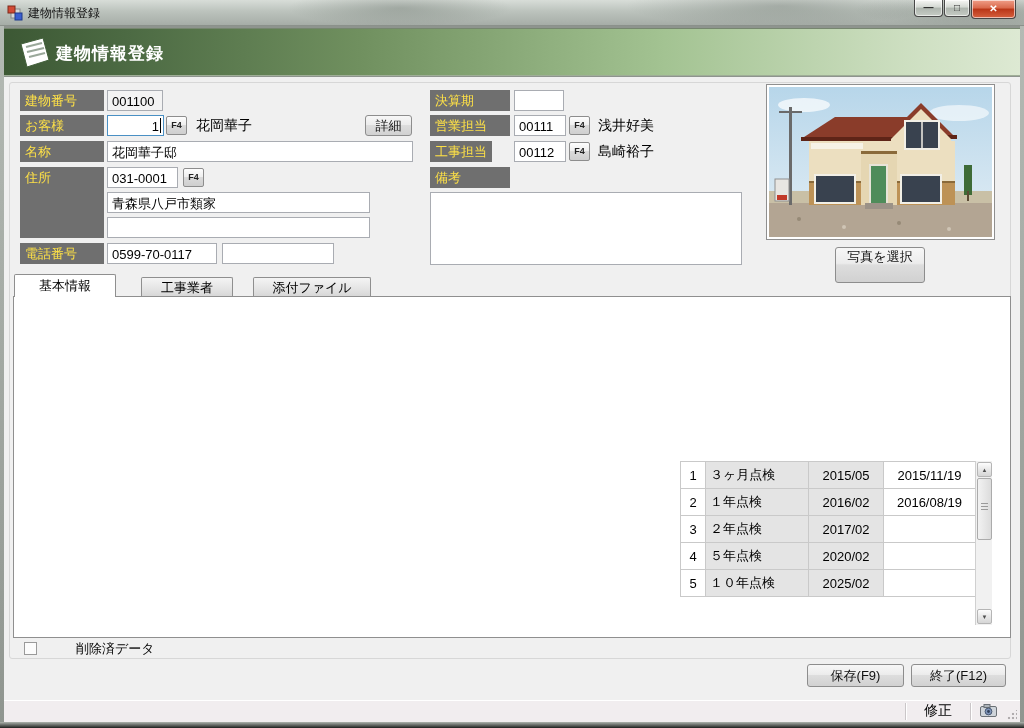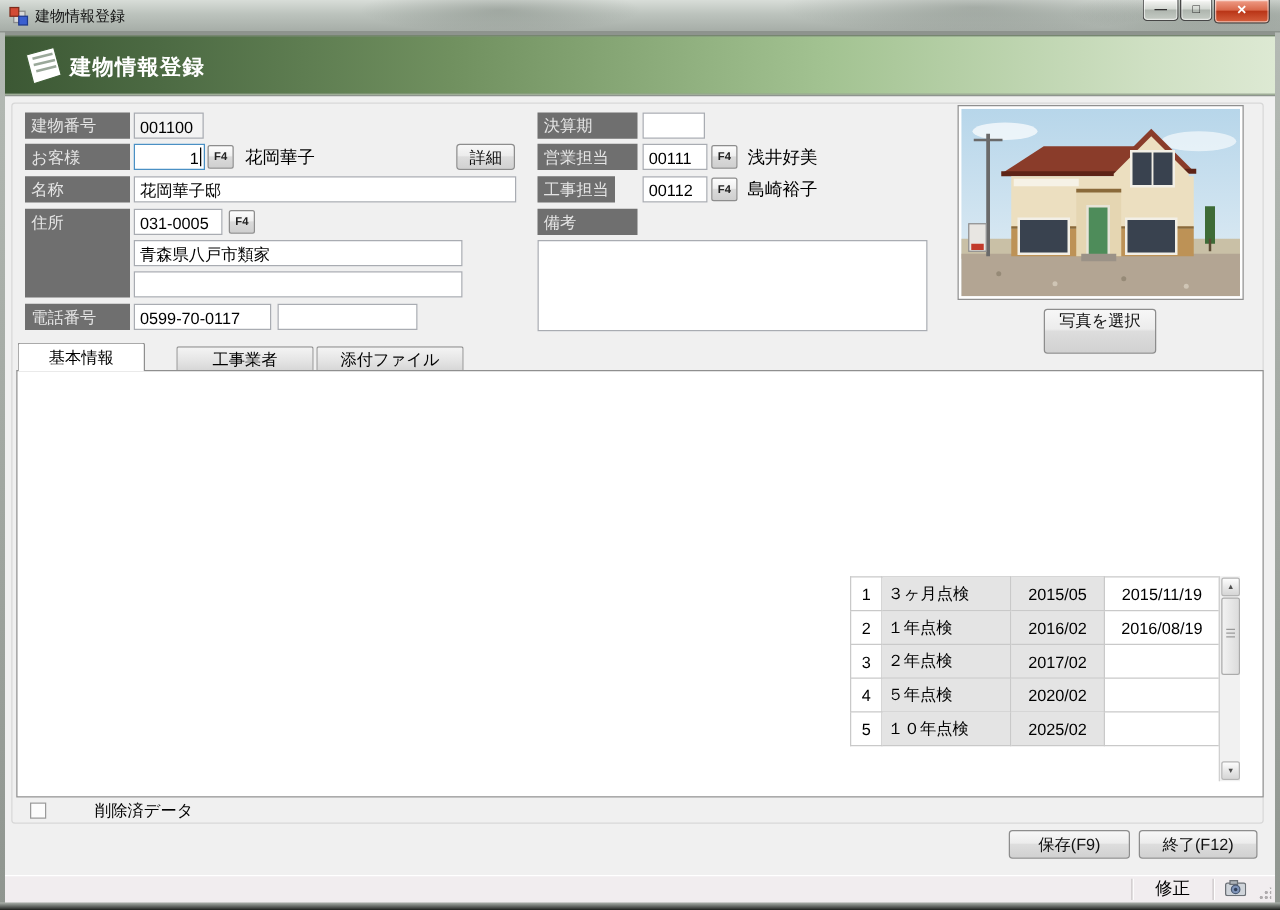--- a/index.html
+++ b/index.html
@@ -30,21 +30,21 @@
     background:linear-gradient(90deg,#3c5834 0%,#4c6a43 12%,#70905f 35%,#a3c392 65%,#cfe0c3 90%,#dde9d3 100%);
     border-top:1px solid #76866f; border-bottom:1px solid #9fae97; }
   .greenbar .ttl { position:absolute; left:52px; top:13px; color:#fff; font-size:17px; font-weight:bold; letter-spacing:1px; }
 
   .client { position:absolute; left:4px; top:77px; width:1016px; height:623px; background:#f0f0f0; }
   .grouppanel { position:absolute; left:5px; top:5px; width:1002px; height:577px;
     border:1px solid #d7d7d7; border-radius:3px; }
 
   
   .lbl,.input,.combo,.btn,.f4,.sech,.freetext,.ta { position:absolute; }
-  .lbl { background:#6f6f6f; color:#e5e5e5; font-size:13px; line-height:21px; padding-left:5px; height:21px; overflow:hidden; white-space:nowrap; }
+  .lbl { background:#6f6f6f; color:#fde047; font-size:13px; line-height:21px; padding-left:5px; height:21px; overflow:hidden; white-space:nowrap; }
   .input { background:#fff; border:1px solid #a9acb2; font-size:13px; line-height:19px; padding:1px 4px; height:21px; white-space:nowrap; overflow:hidden; color:#000; }
   .ro { background:#f3f3f3; }
   .num { text-align:right; }
   .focusfld { border:1px solid #4a90c4; }
   .caret { position:absolute; width:1px; height:15px; background:#000; }
   .combo { background:#fff; border:1px solid #a9acb2; font-size:13px; line-height:19px; padding:0 4px; height:21px; white-space:nowrap; overflow:hidden; }
   .combo::after { content:"▼"; position:absolute; right:5px; top:6px; font-size:7px; color:#3c3c3c; }
   .f4 { background:linear-gradient(#fdfdfd,#efefef 45%,#dadada 50%,#cfcfcf); border:1px solid #8d8d8d; border-radius:2px;
     font-size:9px; font-weight:bold; color:#222; text-align:center; line-height:17px; width:21px; height:19px; }
   .btn { background:linear-gradient(#f7f7f7,#ececec 45%,#dddddd 50%,#d1d1d1); border:1px solid #8d8d8d; border-radius:3px;
@@ -129,21 +129,21 @@
 <div class="input num focusfld" style="left:107px;top:115px;width:57px;">1</div>
 <div class="caret" style="left:160px;top:118px;"></div>
 <div class="f4" style="left:166px;top:116px;">F4</div>
 <div class="freetext" style="left:196px;top:117px;">花岡華子</div>
 <div class="btn" style="left:365px;top:115px;width:47px;height:21px;line-height:19px;">詳細</div>
 
 <div class="lbl" style="left:20px;top:141px;width:84px;">名称</div>
 <div class="input" style="left:107px;top:141px;width:306px;">花岡華子邸</div>
 
 <div class="lbl" style="left:20px;top:167px;width:84px;height:71px;">住所</div>
-<div class="input" style="left:107px;top:167px;width:71px;">031-0005</div>
+<div class="input" style="left:107px;top:167px;width:71px;">031-0001</div>
 <div class="f4" style="left:183px;top:168px;">F4</div>
 <div class="input" style="left:107px;top:192px;width:263px;">青森県八戸市類家</div>
 <div class="input" style="left:107px;top:217px;width:263px;"></div>
 
 <div class="lbl" style="left:20px;top:243px;width:84px;">電話番号</div>
 <div class="input" style="left:107px;top:243px;width:110px;">0599-70-0117</div>
 <div class="input" style="left:222px;top:243px;width:112px;"></div>
 
 <div class="lbl" style="left:430px;top:90px;width:80px;">決算期</div>
 <div class="input" style="left:514px;top:90px;width:50px;"></div>
@@ -199,21 +199,21 @@
     <rect x="92" y="64" width="36" height="3" fill="#8a6a3a"></rect>
     <rect x="101" y="78" width="17" height="40" fill="#4e8c5a" stroke="#e8e4d8" stroke-width="2"></rect>
     <rect x="96" y="116" width="28" height="6" fill="#9b9287"></rect>
     <rect x="6" y="92" width="14" height="22" fill="#e8e6e2" stroke="#8f8f8f"></rect>
     <rect x="8" y="108" width="10" height="5" fill="#c23a2a"></rect>
   </svg>
 </div>
 <div class="btn" style="left:835px;top:247px;width:90px;height:36px;line-height:18px;">写真を選択</div>
 
 <div class="tab-active">基本情報</div>
-<div class="tab" style="left:141px;width:110px;">工事業者</div>
+<div class="tab" style="left:141px;width:92px;">工事業者</div>
 <div class="tab" style="left:253px;width:118px;">添付ファイル</div>
 <div class="tabpage"></div>
 
 <div class="sech" style="left:20px;top:303px;width:325px;background:#f8f8c6;border-color:#9b9b85;">契約関係</div>
 <div class="lbl" style="left:20px;top:331px;width:136px;">工事区分</div>
 <div class="input" style="left:158px;top:331px;width:186px;">1 - 新築</div>
 <div class="lbl" style="left:20px;top:357px;width:136px;">請負契約日</div>
 <div class="combo" style="left:158px;top:357px;width:153px;">14/09/01</div>
 <div class="lbl" style="left:20px;top:383px;width:136px;">請負金額(税別)</div>
 <div class="input num" style="left:158px;top:383px;width:153px;">¥18,000,000</div>

